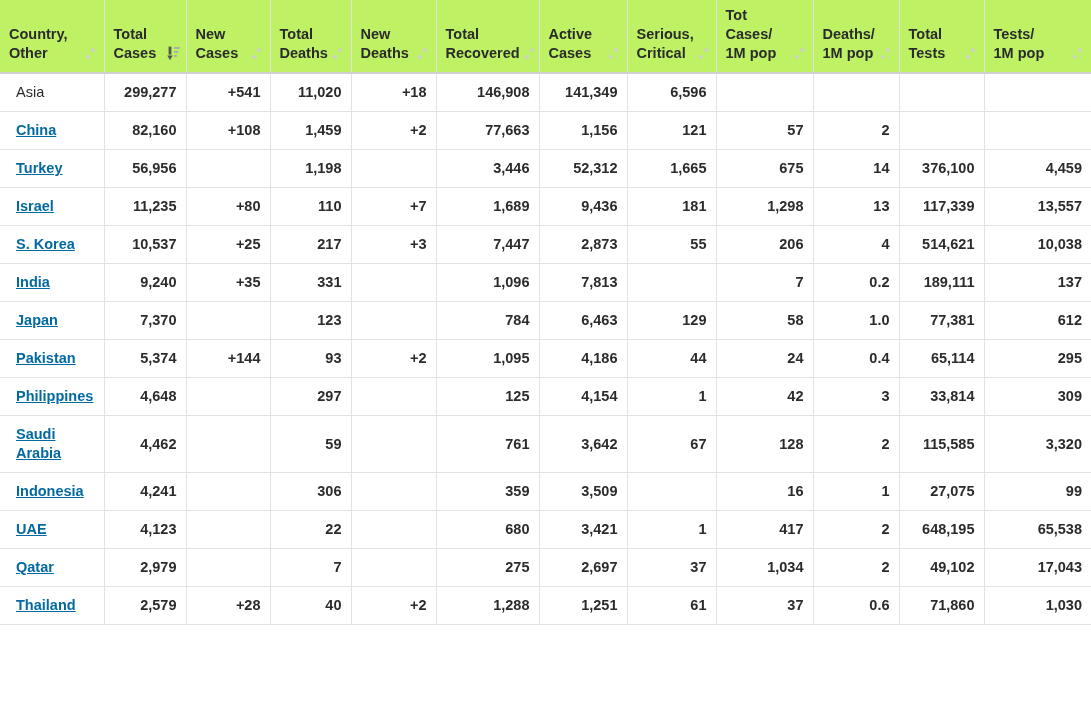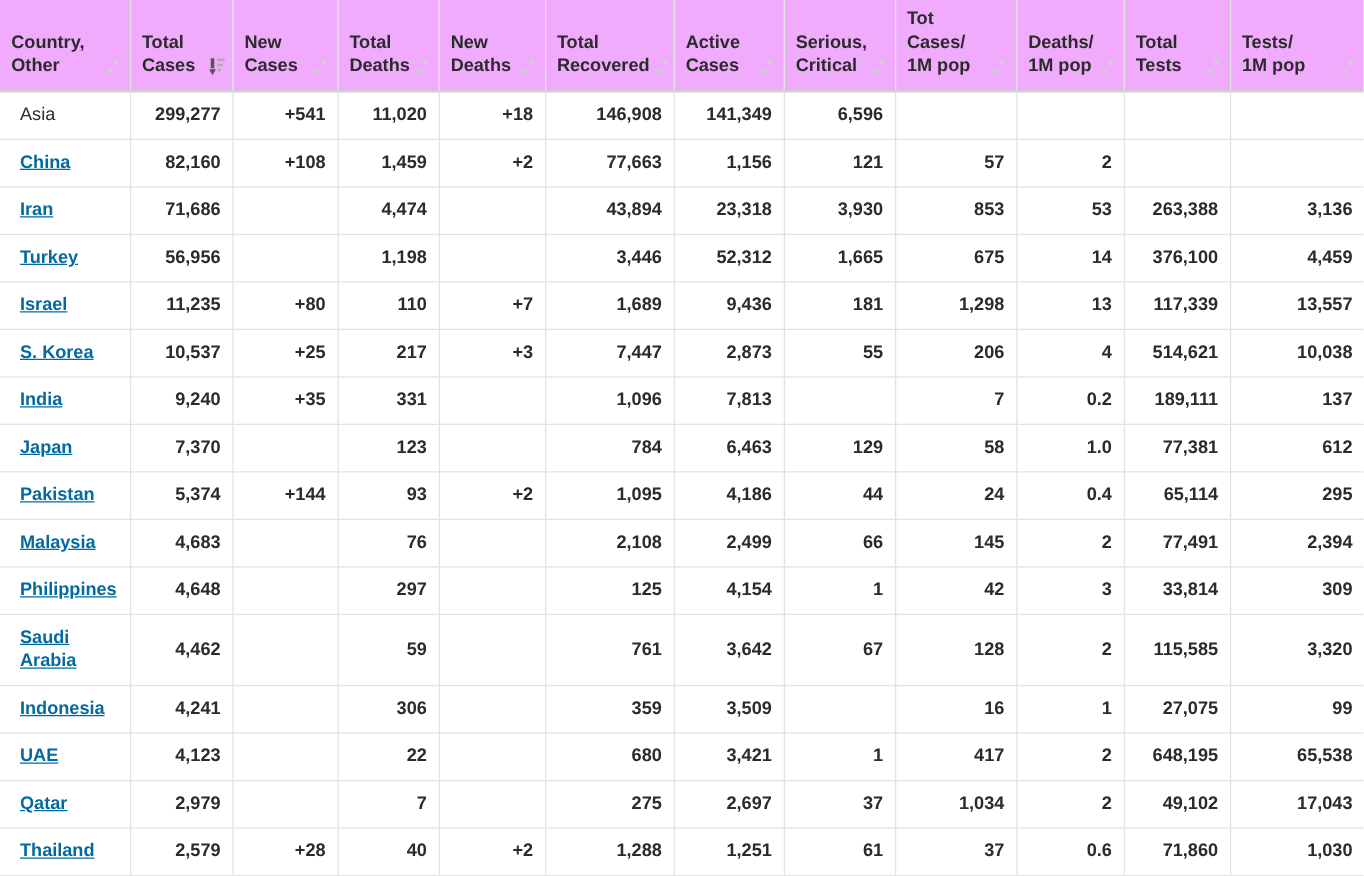--- a/index.html
+++ b/index.html
@@ -32,21 +32,21 @@
   table.covid thead th {
     vertical-align: bottom;
     text-align: left;
     font-weight: bold;
     font-size: 14.5px;
     color: #2b2b2b;
     padding: 6px 8px 9px 9px;
     line-height: 19px;
     border-left: 1px solid #e2e2e2;
     border-bottom: 2px solid #d0d0d0;
-    background: #f0abfc;
+    background: #bef264;
     box-sizing: border-box;
     height: 55px;
   }
   table.covid thead th:first-child {
     border-left: none;
   }
 
   .th-inner {
     display: flex;
     align-items: flex-end;
@@ -313,34 +313,20 @@
           <td class="cell-new-deaths">+2</td>
           <td>77,663</td>
           <td>1,156</td>
           <td>121</td>
           <td>57</td>
           <td>2</td>
           <td class="blank"></td>
           <td class="blank"></td>
         </tr>
         <tr class="row-country">
-          <td><span class="country-link">Iran</span></td>
-          <td>71,686</td>
-          <td class="blank"></td>
-          <td>4,474</td>
-          <td class="blank"></td>
-          <td>43,894</td>
-          <td>23,318</td>
-          <td>3,930</td>
-          <td>853</td>
-          <td>53</td>
-          <td>263,388</td>
-          <td>3,136</td>
-        </tr>
-        <tr class="row-country">
           <td><span class="country-link">Turkey</span></td>
           <td>56,956</td>
           <td class="blank"></td>
           <td>1,198</td>
           <td class="blank"></td>
           <td>3,446</td>
           <td>52,312</td>
           <td>1,665</td>
           <td>675</td>
           <td>14</td>
@@ -411,34 +397,20 @@
           <td class="cell-new-deaths">+2</td>
           <td>1,095</td>
           <td>4,186</td>
           <td>44</td>
           <td>24</td>
           <td>0.4</td>
           <td>65,114</td>
           <td>295</td>
         </tr>
         <tr class="row-country">
-          <td><span class="country-link">Malaysia</span></td>
-          <td>4,683</td>
-          <td class="blank"></td>
-          <td>76</td>
-          <td class="blank"></td>
-          <td>2,108</td>
-          <td>2,499</td>
-          <td>66</td>
-          <td>145</td>
-          <td>2</td>
-          <td>77,491</td>
-          <td>2,394</td>
-        </tr>
-        <tr class="row-country">
           <td><span class="country-link">Philippines</span></td>
           <td>4,648</td>
           <td class="blank"></td>
           <td>297</td>
           <td class="blank"></td>
           <td>125</td>
           <td>4,154</td>
           <td>1</td>
           <td>42</td>
           <td>3</td>

